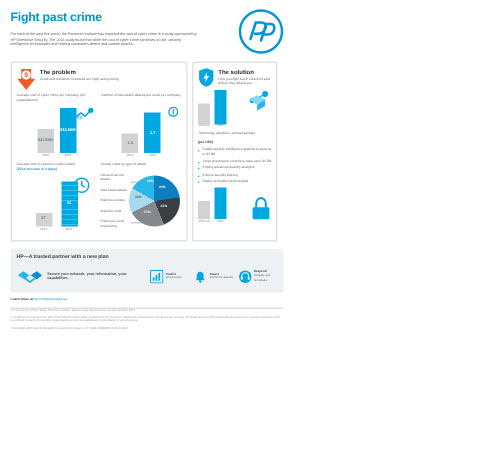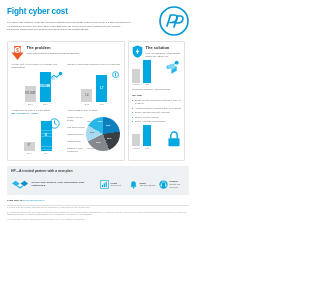--- a/index.html
+++ b/index.html
@@ -109,21 +109,21 @@
   .fine p { font-size:1.85px; color:#9a9a9a; line-height:1.55; margin-top:1.4px; }
   .rule { height:0.3px; background:#e0e0e0; margin:2px 0 0 0; }
 </style>
 </head>
 <body>
 
 <div class="page">
 
   <div class="header">
     <div class="hd-left">
-      <div class="title">Fight cyber cost</div>
+      <div class="title">Fight past crime</div>
       <div class="intro">For each of the past five years, the Ponemon Institute has exposed the cost of cyber crime in a study sponsored by HP Enterprise Security. The 2014 study found that while the cost of cyber crime continues to rise, security intelligence technologies and helping companies detect and contain attacks.</div>
     </div>
     <svg class="hp-logo" viewBox="0 0 60 60">
       <circle cx="30" cy="30" r="28" fill="none" stroke="#0096d6" stroke-width="3.2"></circle>
       <path d="M16 40 L23 18 L30 18 C36 18 38 22 35 28 C33 32 29 33 25 33 L22 33" fill="none" stroke="#0096d6" stroke-width="3.4" stroke-linecap="round"></path>
       <path d="M30 42 L37 20 L43 20 C47.5 20 49 24 47 29 C45.4 33 42 34 38.5 34 L34.5 34" fill="none" stroke="#0096d6" stroke-width="3.4" stroke-linecap="round"></path>
     </svg>
   </div>
 
   <div class="panels">

